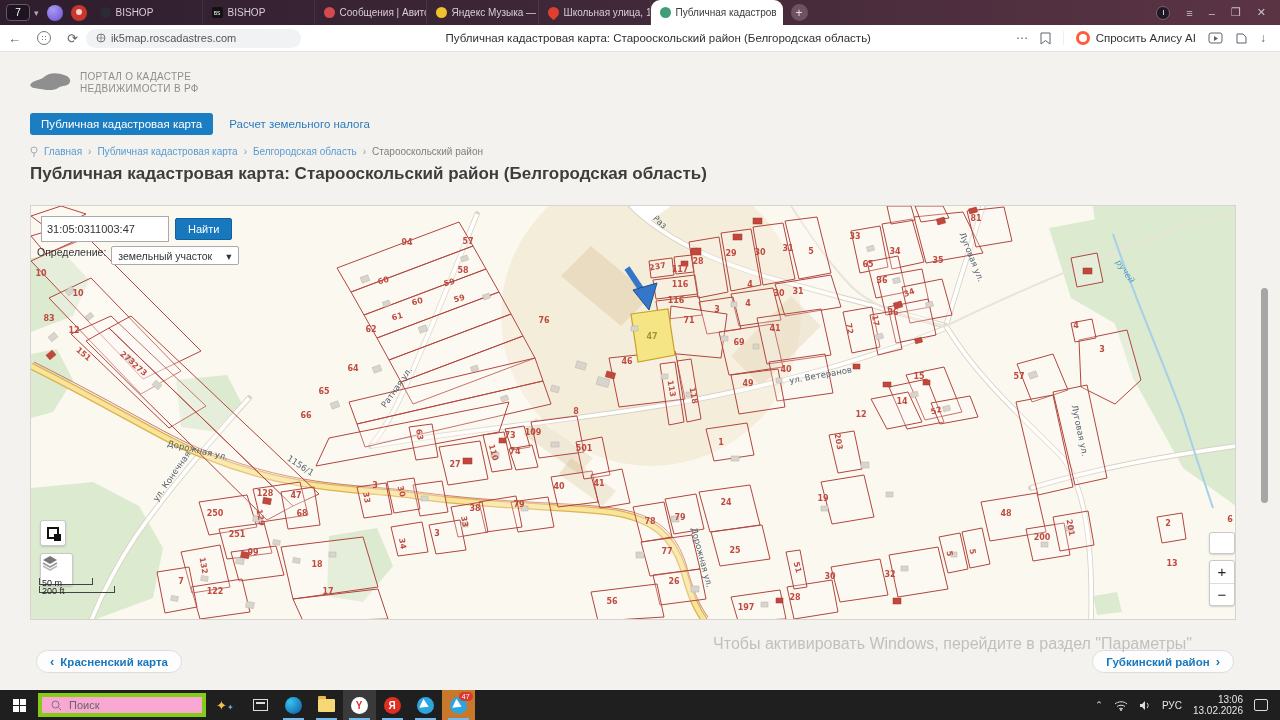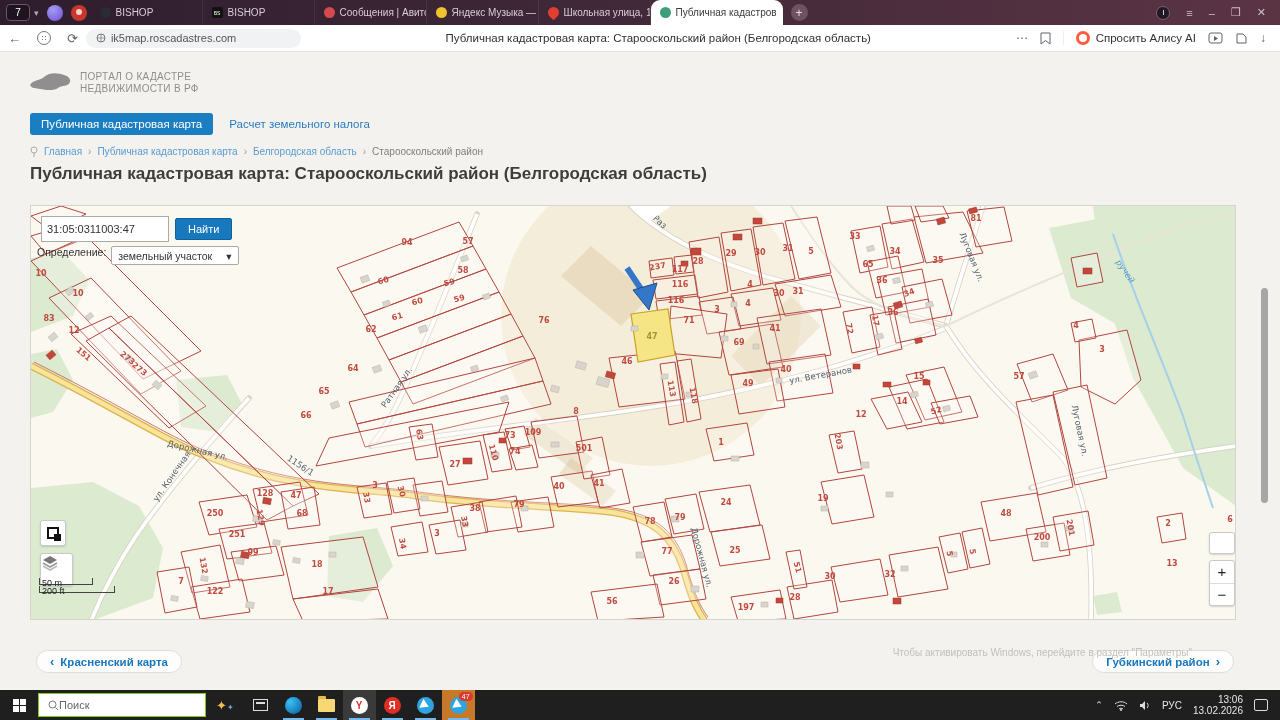--- a/index.html
+++ b/index.html
@@ -81,28 +81,28 @@
   .zoomer{position:absolute;left:1178px;top:354px;width:26px;height:46px;background:#fff;border:1px solid #c9c9c9;
     border-radius:3px;box-shadow:0 1px 2px rgba(0,0,0,.15);display:flex;flex-direction:column}
   .zoomer div{flex:1;display:flex;align-items:center;justify-content:center;font-size:15px;color:#222}
   .zoomer div:first-child{border-bottom:1px solid #ddd}
   
   .pill{position:absolute;top:598px;background:#fdfdfd;border:1px solid #ddd;border-radius:15px;height:23px;
     display:flex;align-items:center;gap:6px;padding:0 13px;color:#1878be;font-size:11.5px;font-weight:bold}
   .pill .chev{font-size:13px}
   .winwm{position:absolute;right:88px;top:578px;text-align:left;color:#b7b5b2}
   .winwm .l1{font-size:15px}
-  .winwm .l2{font-size:10px;color:#c2c0bd;margin-top:17px}
+  .winwm .l2{font-size:16px;color:#c2c0bd;margin-top:5px}
   .scrollbar{position:absolute;right:12px;top:288px;width:7px;height:215px;background:#a6a6a6;border-radius:4px}
   
   .taskbar{position:absolute;top:690px;left:0;width:1280px;height:30px;background:#1f1f1f;display:flex;align-items:center}
   .start{width:38px;height:30px;display:flex;align-items:center;justify-content:center}
   .wingrid{width:13px;height:13px;display:grid;grid-template-columns:6px 6px;grid-gap:1px}
   .wingrid i{background:#fff;width:6px;height:6px}
-  .tsearch{width:168px;height:24px;background:#ffffff;border:1px solid #84cc16;display:flex;align-items:center;
+  .tsearch{width:168px;height:24px;background:#f9a8d4;border:4px solid #84cc16;display:flex;align-items:center;gap:7px;
     padding:0 9px;color:#666;font-size:11px}
   .spark{color:#f2c14b;font-size:13px;margin:0 10px}
   .tile{width:33px;height:30px;display:flex;align-items:center;justify-content:center;position:relative}
   .tile.active{background:#3a3a3a}
   .tile.orange{background:#c8782a}
   .tile .ul{position:absolute;bottom:0;left:6px;right:6px;height:2px;background:#76b9ed}
   .circ{width:17px;height:17px;border-radius:50%;display:flex;align-items:center;justify-content:center;
     font-size:10px;font-weight:bold}
   .edge{background:radial-gradient(circle at 30% 30%,#35c3f2,#0c59a4)}
   .folder{width:17px;height:13px;background:#f8d775;border-radius:1px;position:relative}

